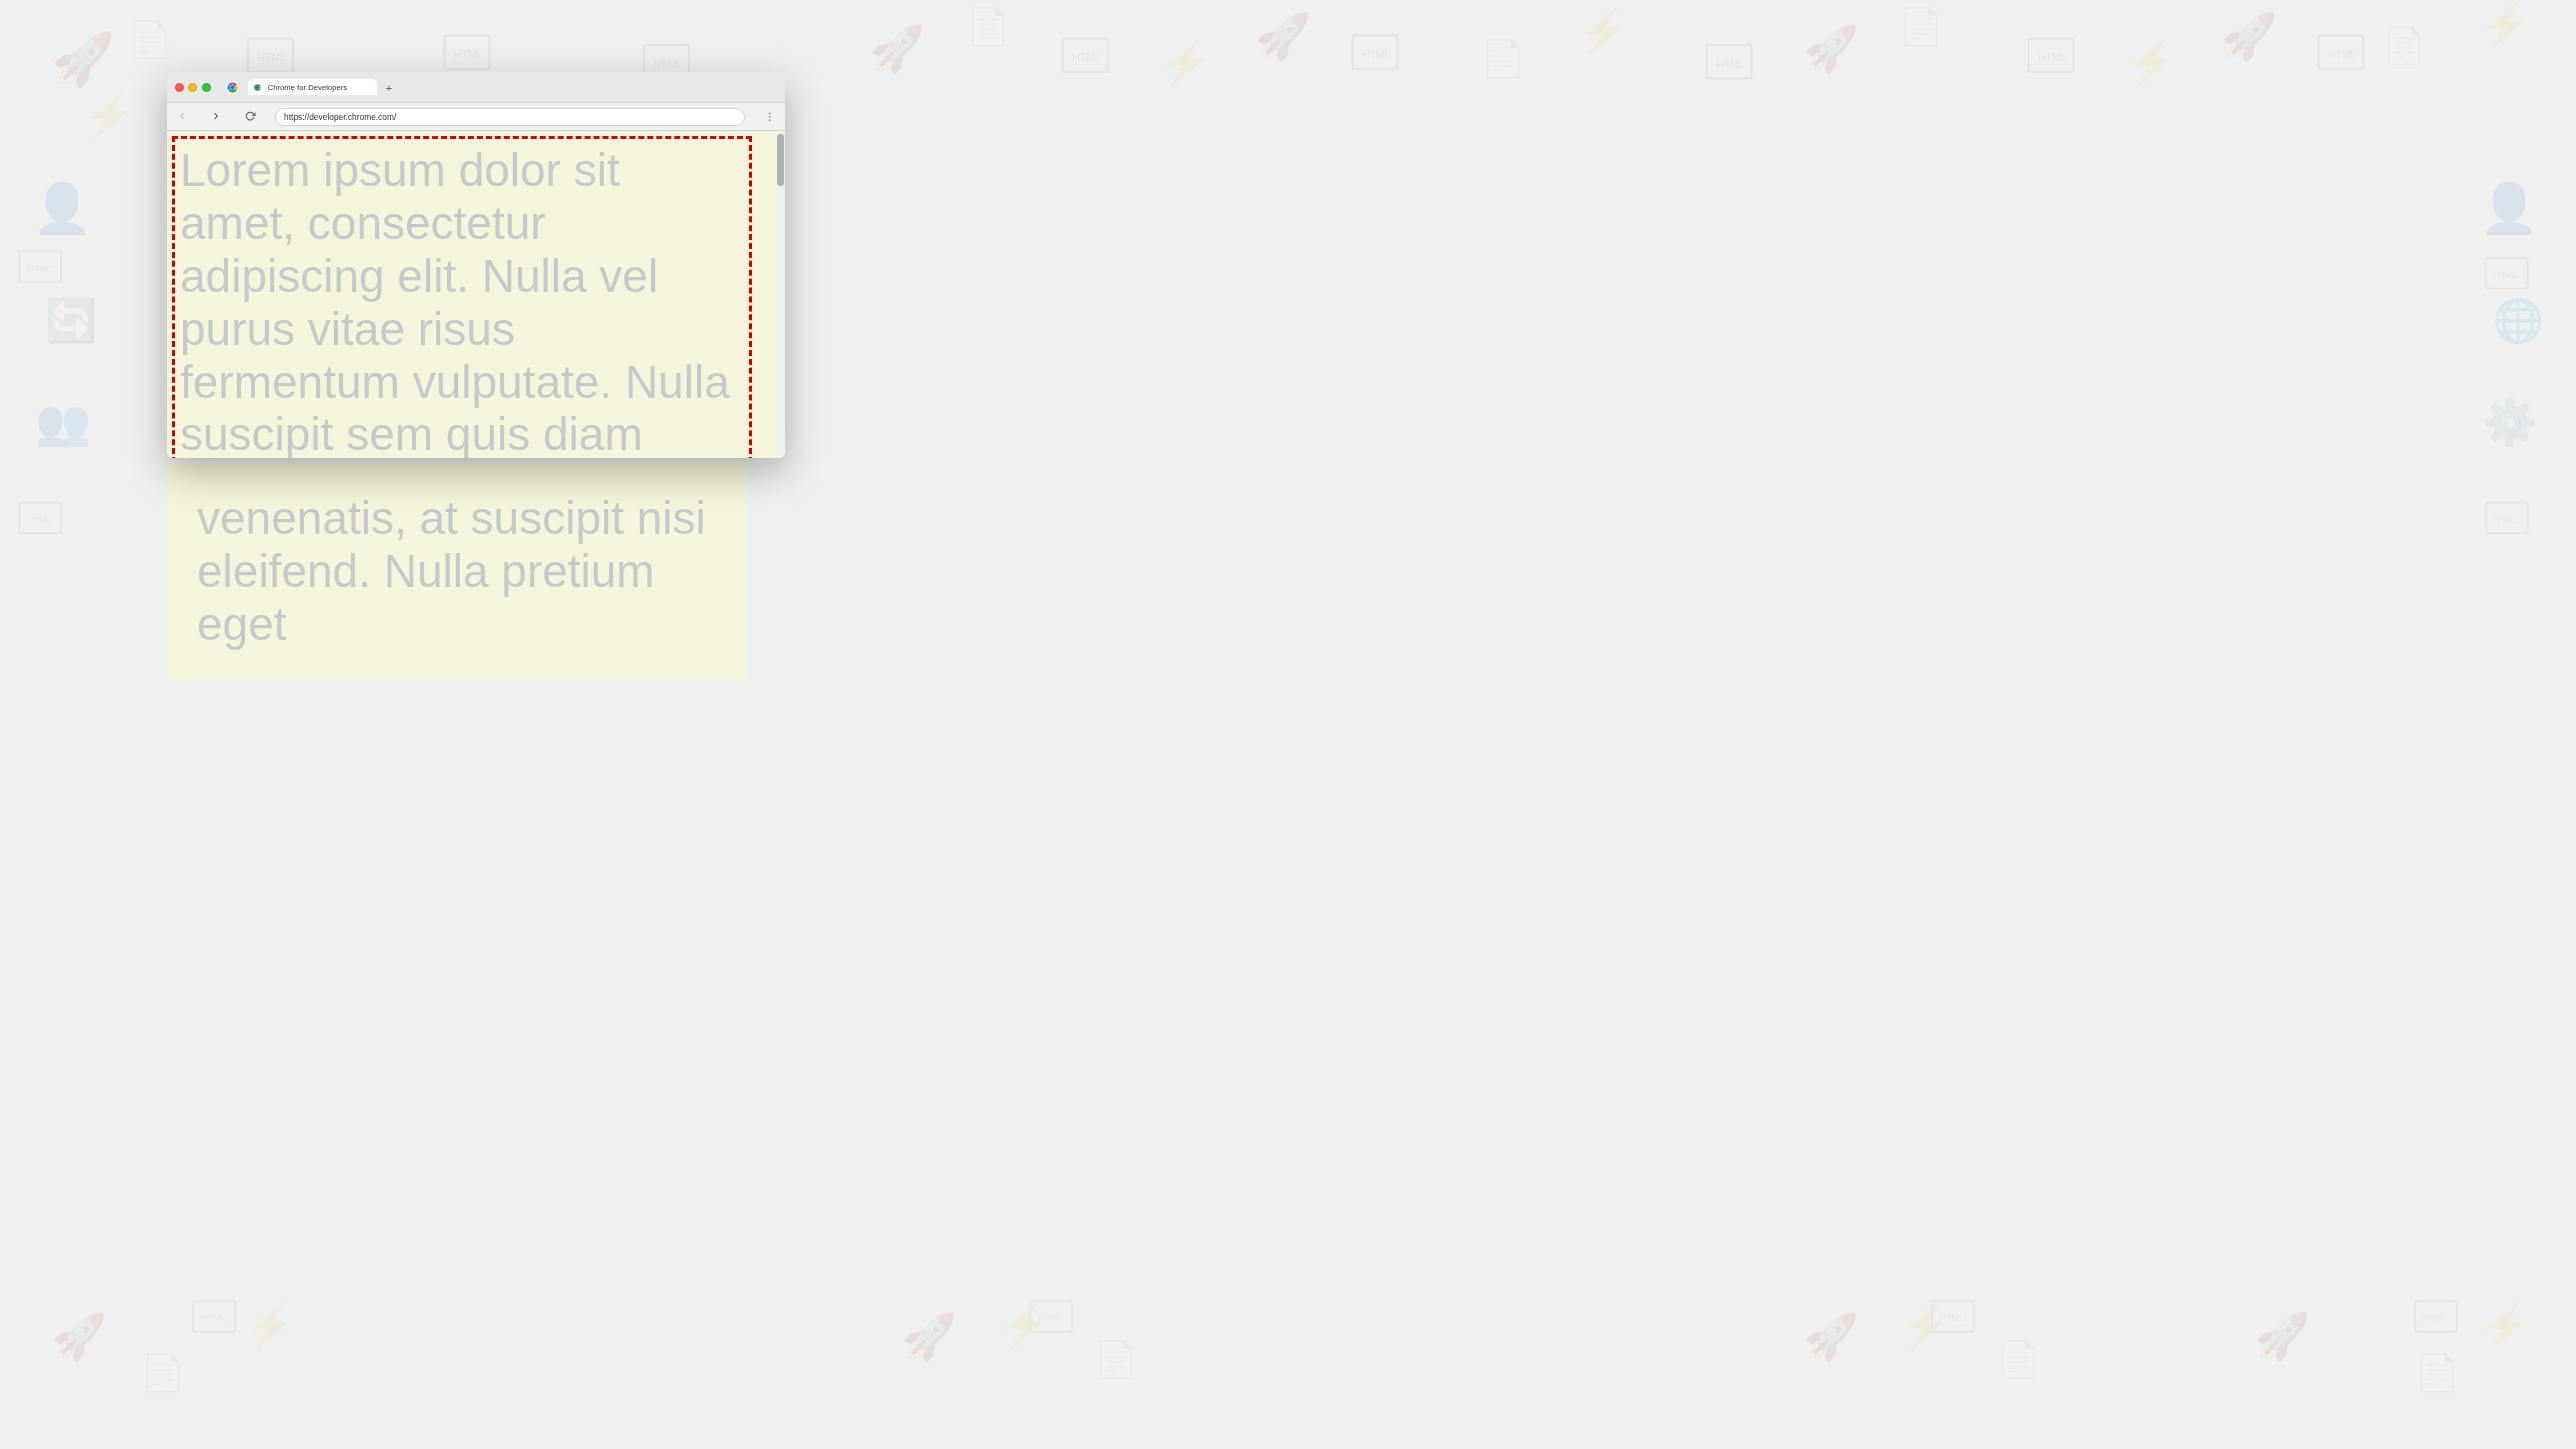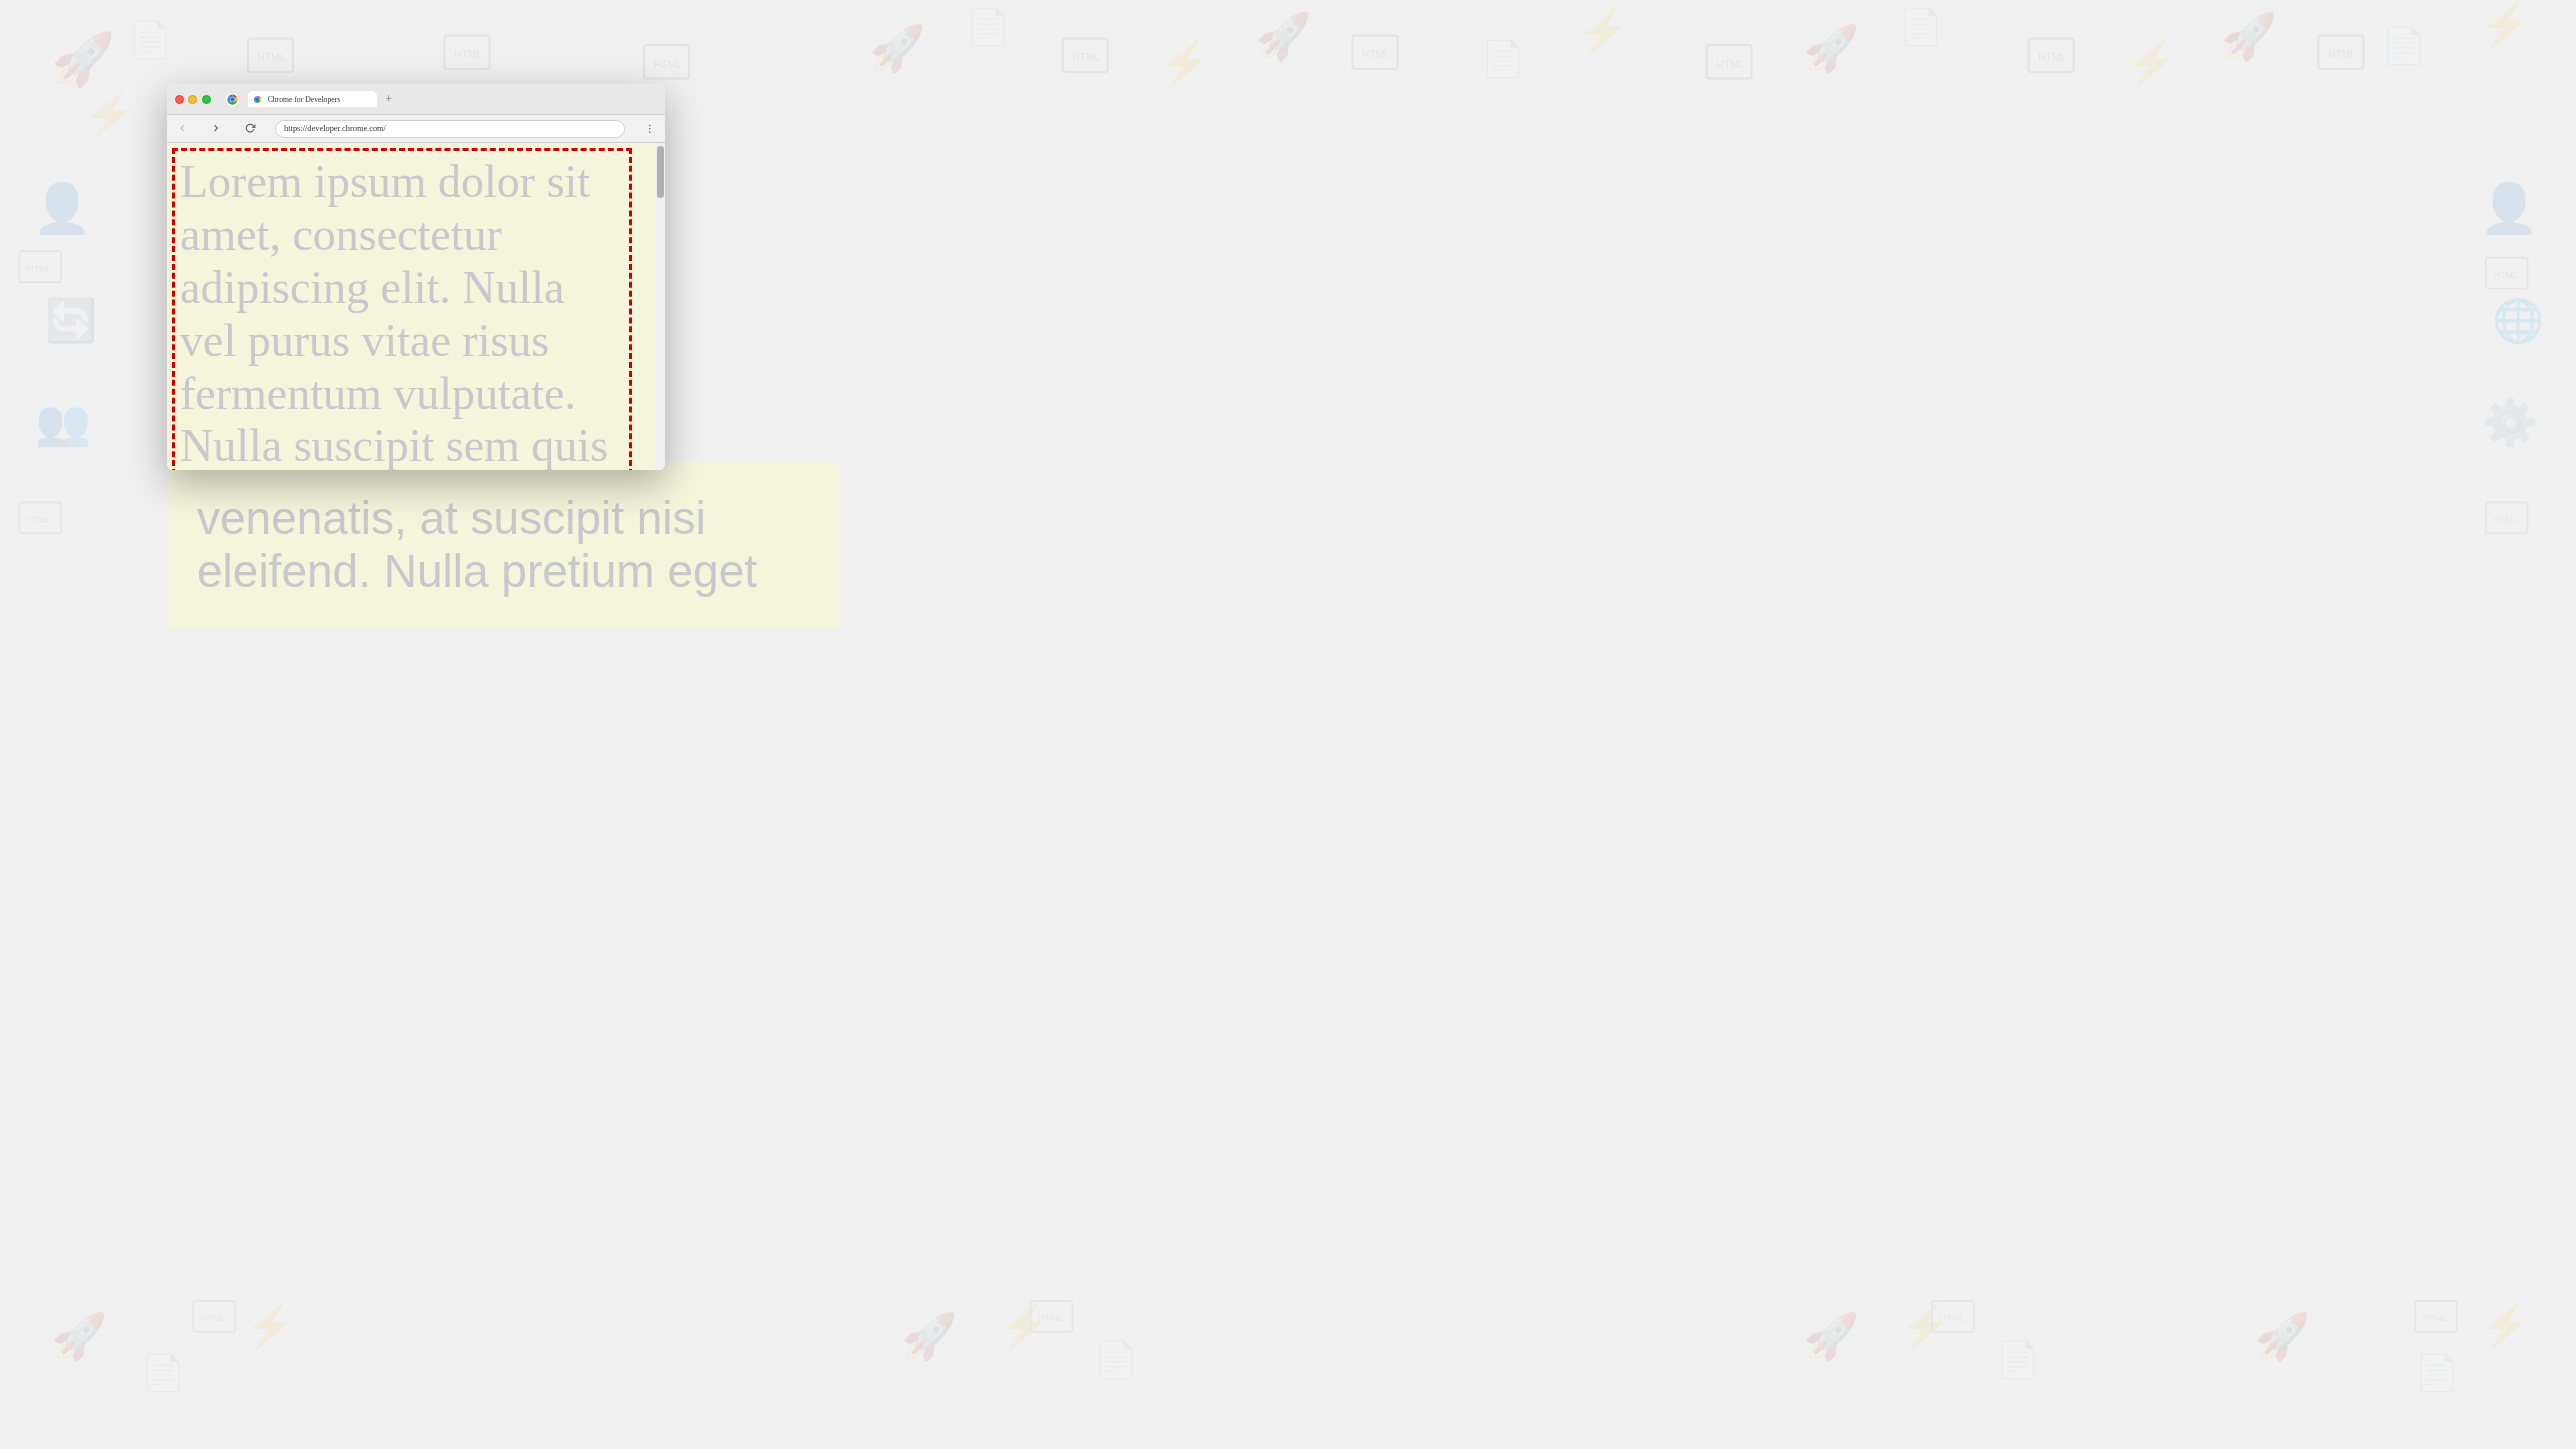--- a/index.html
+++ b/index.html
@@ -9,30 +9,29 @@
       height: 1449px;
       background-color: #f0f0f0;
       font-family: -apple-system, BlinkMacSystemFont, 'Segoe UI', sans-serif;
       position: relative;
       overflow: hidden;
     }
 
     
     .browser-window {
       position: absolute;
-      top: 84px;
+      top: 72px;
       left: 167px;
-      width: 498px;
+      width: 618px;
       height: 386px;
       background: #ffffff;
       border-radius: 6.4px;
       box-shadow: 0 13px 39px rgba(0,0,0,0.3);
       overflow: hidden;
       z-index: 10;
-      font-family: Liberation Serif, serif;
     }
 
     
     .title-bar {
       background: #e8e8e8;
       height: 31px;
       display: flex;
       align-items: center;
       padding: 0 7.7px;
       gap: 5.2px;
@@ -214,21 +213,21 @@
       height: 52px;
       background: #b0b0b0;
       border-radius: 3.2px;
     }
 
     
     .below-fold {
       position: absolute;
       top: 462px;
       left: 167px;
-      width: 672px;
+      width: 580px;
       background: #f5f5dc;
       padding: 30px;
       z-index: 5;
     }
 
     .below-fold-text {
       font-size: 46px;
       line-height: 1.15;
       color: #c8c8cc;
       font-weight: 300;

